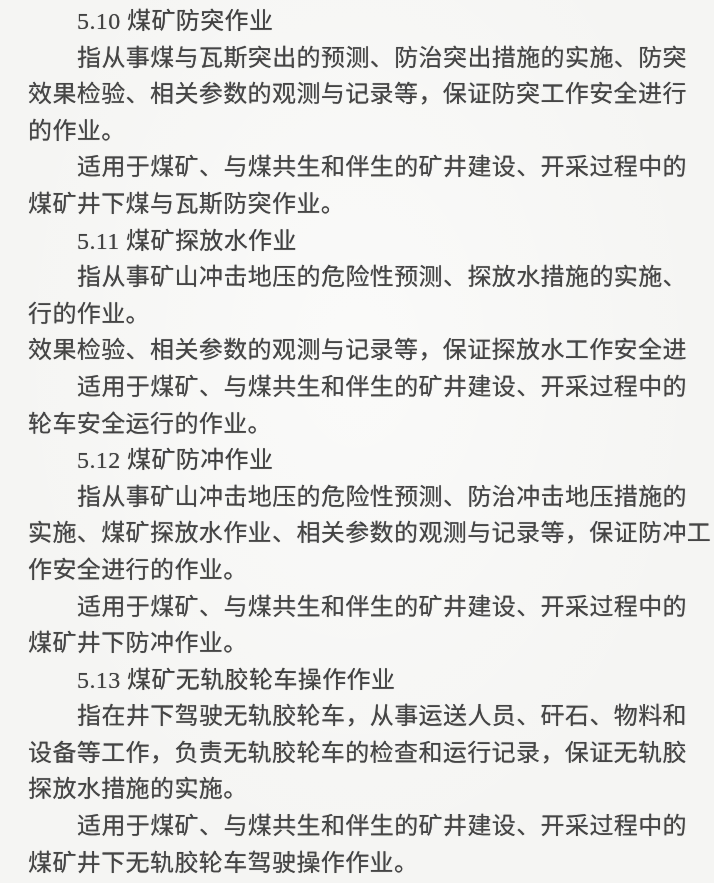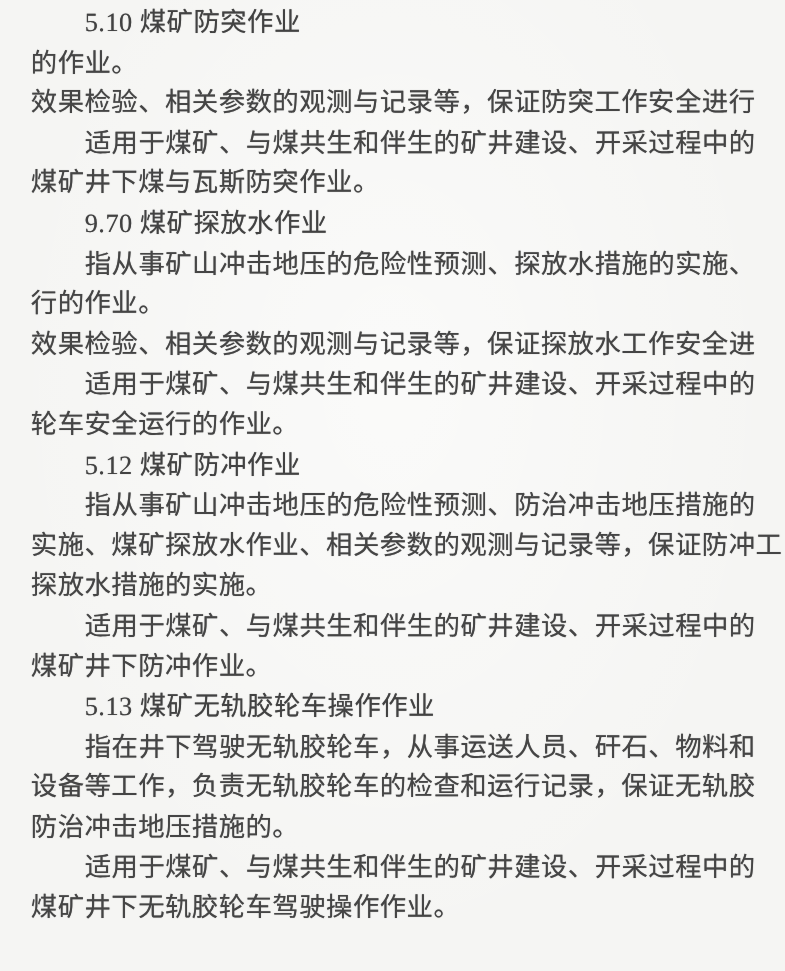--- a/index.html
+++ b/index.html
@@ -46,36 +46,37 @@
     color: #424242;
   }
 </style>
 </head>
 <body>
 
 <div class="page">
   <div class="lines">
 
   <div class="line indent heading">5.10 煤矿防突作业</div>
+      <div class="line indent fill">指从事煤与瓦斯突出的预测、防治突出措施的实施、防突</div>
+      <div class="line fill">效果检验、相关参数的观测与记录等，保证防突工作安全进行</div>
       <div class="line">的作业。</div>
-      <div class="line fill">效果检验、相关参数的观测与记录等，保证防突工作安全进行</div>
       <div class="line indent fill">适用于煤矿、与煤共生和伴生的矿井建设、开采过程中的</div>
       <div class="line">煤矿井下煤与瓦斯防突作业。</div>
-      <div class="line indent heading">9.70 煤矿探放水作业</div>
+      <div class="line indent heading">5.11 煤矿探放水作业</div>
       <div class="line indent fill">指从事矿山冲击地压的危险性预测、探放水措施的实施、</div>
       <div class="line">行的作业。</div>
       <div class="line fill">效果检验、相关参数的观测与记录等，保证探放水工作安全进</div>
       <div class="line indent fill">适用于煤矿、与煤共生和伴生的矿井建设、开采过程中的</div>
       <div class="line">轮车安全运行的作业。</div>
       <div class="line indent heading">5.12 煤矿防冲作业</div>
       <div class="line indent fill">指从事矿山冲击地压的危险性预测、防治冲击地压措施的</div>
       <div class="line fill">实施、煤矿探放水作业、相关参数的观测与记录等，保证防冲工</div>
-      <div class="line">探放水措施的实施。</div>
+      <div class="line">作安全进行的作业。</div>
       <div class="line indent fill">适用于煤矿、与煤共生和伴生的矿井建设、开采过程中的</div>
       <div class="line">煤矿井下防冲作业。</div>
       <div class="line indent heading">5.13 煤矿无轨胶轮车操作作业</div>
       <div class="line indent fill">指在井下驾驶无轨胶轮车，从事运送人员、矸石、物料和</div>
       <div class="line fill">设备等工作，负责无轨胶轮车的检查和运行记录，保证无轨胶</div>
-      <div class="line">防治冲击地压措施的。</div>
+      <div class="line">探放水措施的实施。</div>
       <div class="line indent fill">适用于煤矿、与煤共生和伴生的矿井建设、开采过程中的</div>
       <div class="line">煤矿井下无轨胶轮车驾驶操作作业。</div>
     </div>
 </div>
 
 </body></html>

